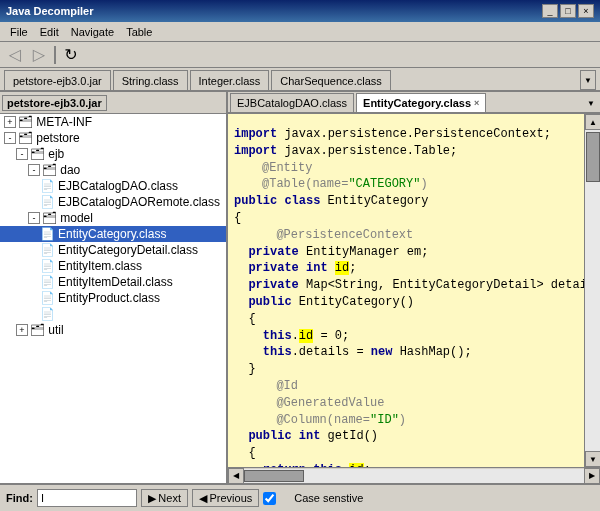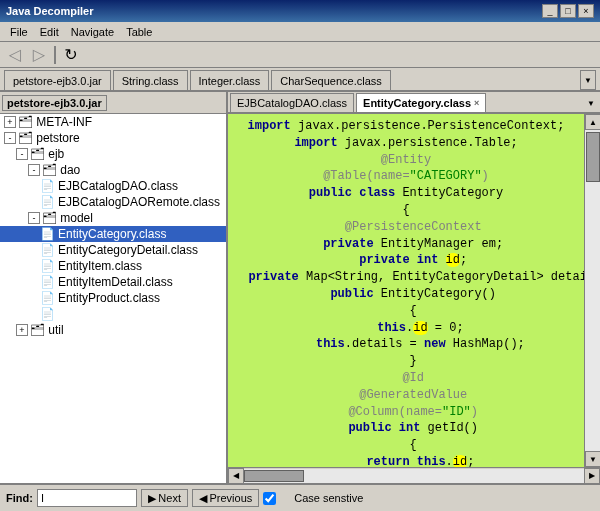--- a/index.html
+++ b/index.html
@@ -231,34 +231,33 @@
       align-items: center;
       justify-content: center;
       font-size: 8px;
       cursor: pointer;
     }
 
     .code-content {
       flex: 1;
       overflow-y: auto;
       overflow-x: auto;
-      padding: 4px 6px;
+      padding: 12px 6px;
       font-family: 'Courier New', monospace;
       font-size: 12px;
       line-height: 1.4;
-      background: #bef264;
+      background: #fef9c3;
       position: relative;
-      text-align: center;
     }
 
     .code-line { white-space: pre; display: block; }
     .kw-blue { color: #00008b; font-weight: bold; }
-    .annotation { color: #808080; }
+    .annotation { color: #808080; margin-left: 28px; }
     .string { color: #008000; }
-    .highlight { background: #ffff00; border-radius: 6px; }
+    .highlight { background: #ffff00; }
 
     
     .find-bar {
       background: #d4d0c8;
       border-top: 2px solid #808080;
       display: flex;
       align-items: center;
       padding: 3px 6px;
       height: 28px;
       gap: 4px;

